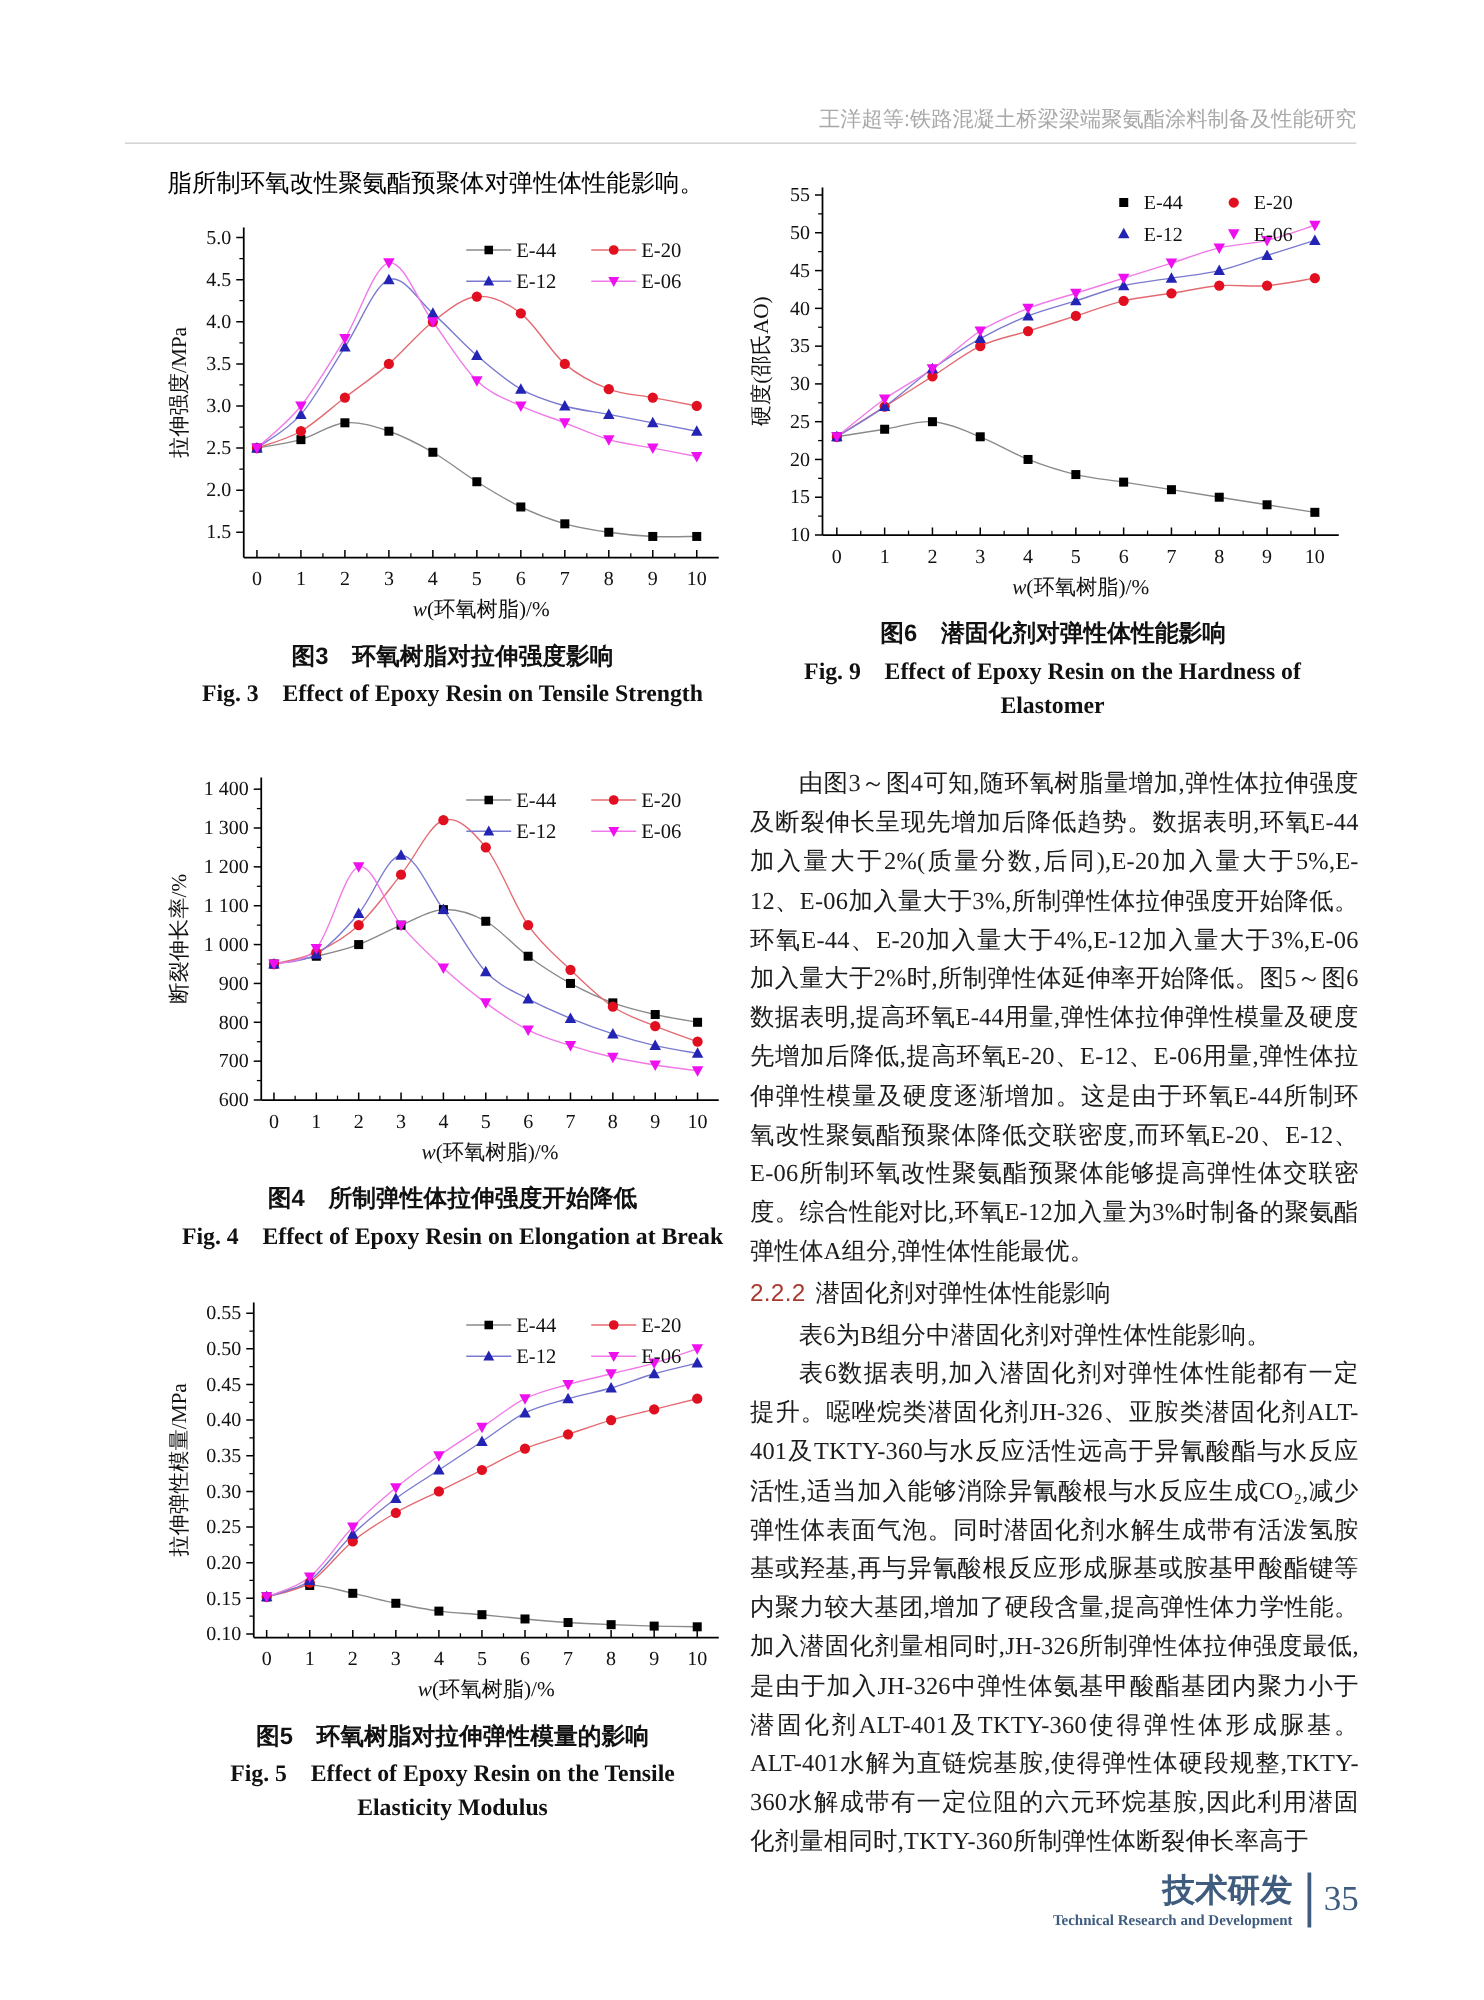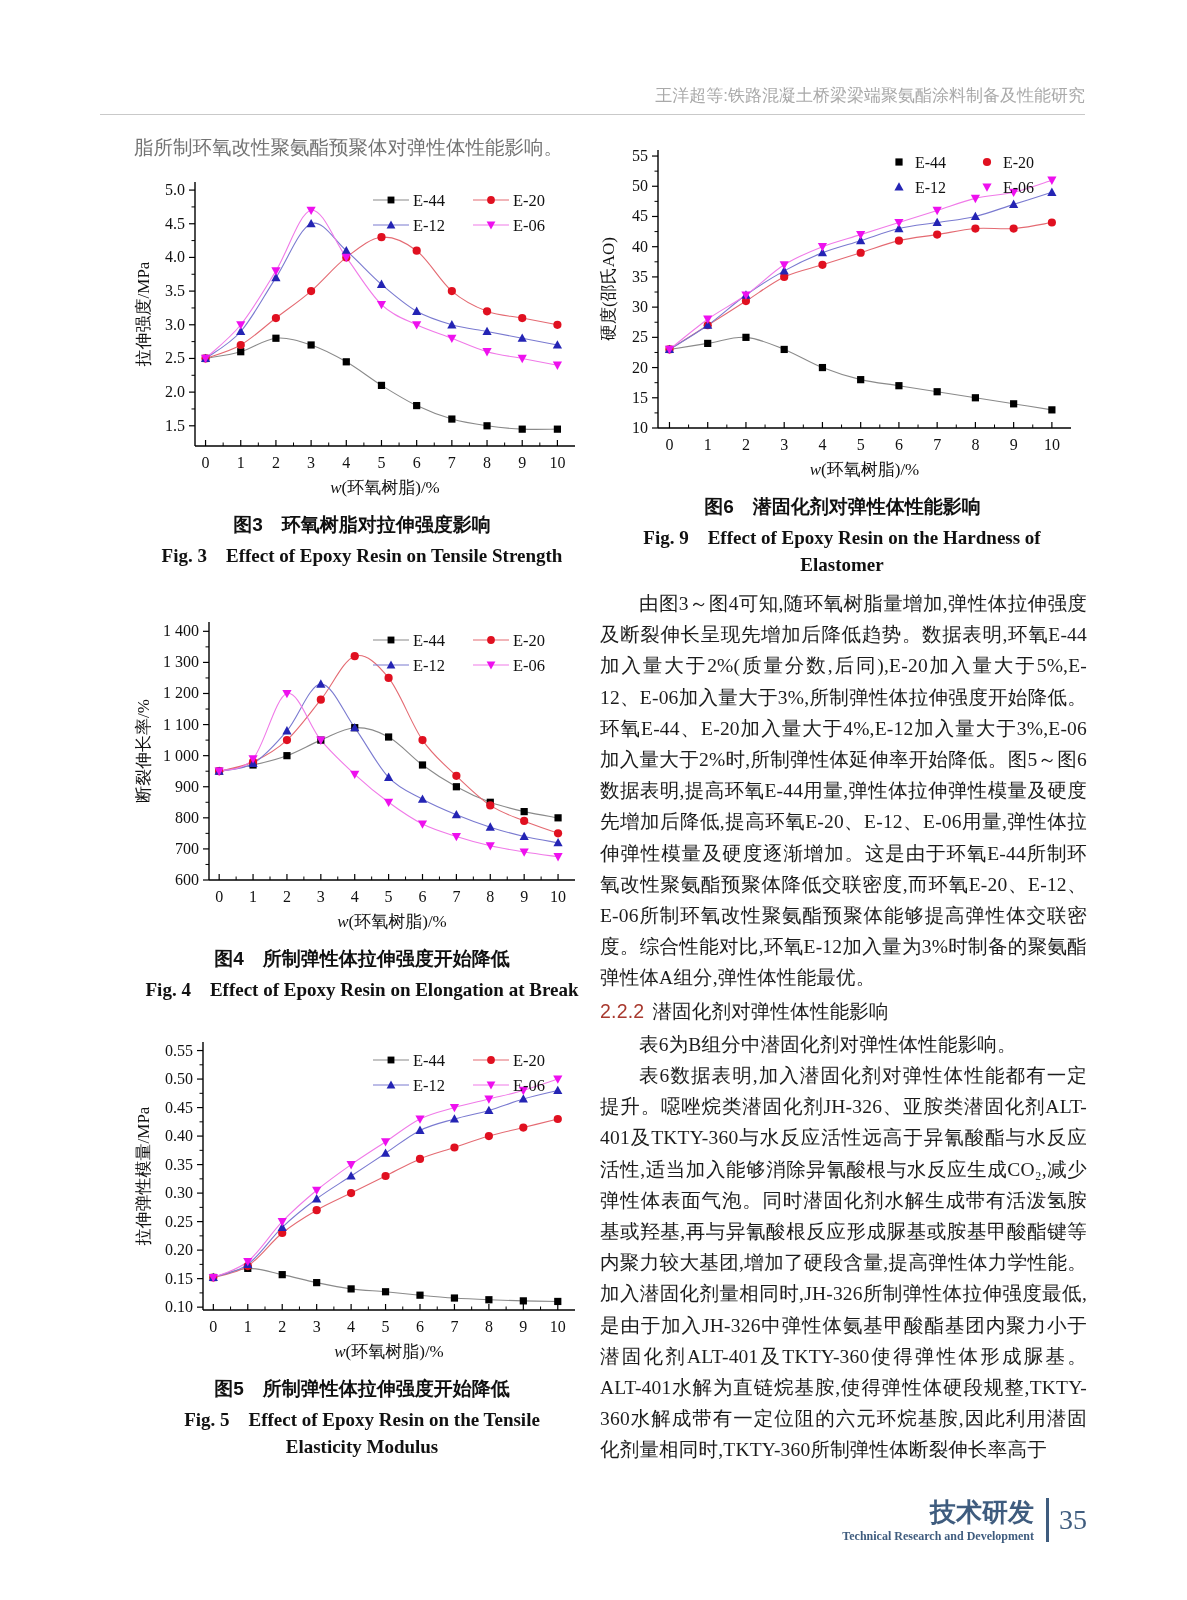--- a/index.html
+++ b/index.html
@@ -1,28 +1,28 @@
 <!DOCTYPE html>
 <html><head>
 <meta charset="utf-8">
 <style>
   html,body{margin:0;padding:0;background:#ffffff;}
   #page{position:relative;width:1182px;height:1600px;background:#ffffff;overflow:hidden;
         font-family:"Liberation Serif","DejaVu Serif",serif;color:#1c1c1c;}
   .hdr{position:absolute;top:84px;left:100px;width:985px;text-align:right;
        font-size:17px;color:#a9a9a9;font-family:"Liberation Sans","DejaVu Sans",sans-serif;}
   .rule{position:absolute;top:114px;left:100px;width:985px;height:1px;background:#c9c9c9;}
-  .intro{position:absolute;top:133px;left:134px;width:460px;font-size:19.5px;line-height:30px;color:#737373;}
+  .intro{position:absolute;top:133px;left:134px;width:460px;font-size:19.5px;line-height:30px;color:#000000;}
   .fig{position:absolute;}
   .fig svg{display:block;}
   .cap-cn{font-family:"Liberation Sans","DejaVu Sans",sans-serif;font-weight:bold;font-size:19px;
           text-align:center;margin-top:6px;color:#111;}
   .cap-en{font-family:"Liberation Serif","DejaVu Serif",serif;font-weight:bold;font-size:19px;
           text-align:center;margin-top:4px;line-height:27px;color:#111;}
-  .rcol{position:absolute;left:600px;top:588px;width:487px;font-size:19.5px;line-height:31.2px;
+  .rcol{position:absolute;left:600px;top:612px;width:487px;font-size:19.5px;line-height:31.2px;
         text-align:justify;letter-spacing:0.2px;color:#1c1c1c;}
   .rcol p{margin:0;text-indent:2em;}
   .sec{margin:2px 0;display:block;text-indent:0;}
   .sec .num{color:#a8392e;margin-right:8px;font-family:"Liberation Sans","DejaVu Sans",sans-serif;}
   .footer{position:absolute;top:1498px;left:600px;width:487px;display:flex;justify-content:flex-end;
           align-items:center;color:#3f5c7e;}
   .footer .blk{text-align:right;line-height:1.1;}
   .footer .cn{font-size:26px;font-weight:bold;font-family:"Liberation Sans","DejaVu Sans",sans-serif;}
   .footer .en{font-size:12px;font-weight:bold;margin-top:3px;}
   .footer .bar{width:3px;height:44px;background:#3f5c7e;margin:0 10px 0 12px;}
@@ -420,21 +420,21 @@
           <circle cx="358" cy="32" r="3.8949999999999996" fill="#e01020"></circle>
           <text x="380" y="37.5" font-size="16.5" fill="#111">E-20</text>
           <line x1="240" y1="57" x2="276" y2="57" stroke="#7a7ad0" stroke-width="1.2"></line>
           <path d="M 258 52.44 L 262.37 60.42 L 253.63 60.42 Z" fill="#2424b4"></path>
           <text x="280" y="62.5" font-size="16.5" fill="#111">E-12</text>
           <line x1="340" y1="57" x2="376" y2="57" stroke="#f07ae8" stroke-width="1.2"></line>
           <path d="M 358 61.56 L 362.37 53.58 L 353.63 53.58 Z" fill="#ee10ee"></path>
           <text x="380" y="62.5" font-size="16.5" fill="#111">E-06</text>
         </svg>
       </div>
-    <div class="cap-cn">图5　所制弹性体拉伸强度开始降低</div>
+    <div class="cap-cn">图5　环氧树脂对拉伸弹性模量的影响</div>
     <div class="cap-en" style="width:430px;margin-left:14px;">Fig. 5　Effect of Epoxy Resin on the Tensile Elasticity Modulus</div>
   </div>
 
   <div class="fig" style="left:598px;top:136px;width:489px;">
     <div>
         <svg width="489" height="352" viewBox="0 0 489 352" font-family="&quot;Liberation Serif&quot;,&quot;DejaVu Serif&quot;,serif">
           <line x1="60" y1="14" x2="60" y2="292" stroke="#000" stroke-width="1.4"></line>
           <line x1="60" y1="292" x2="473" y2="292" stroke="#000" stroke-width="1.4"></line>
           <line x1="71.47222222222223" y1="292" x2="71.47222222222223" y2="286" stroke="#000" stroke-width="1.2"></line>
           <text x="71.47222222222223" y="314" text-anchor="middle" font-size="16" fill="#111">0</text>

